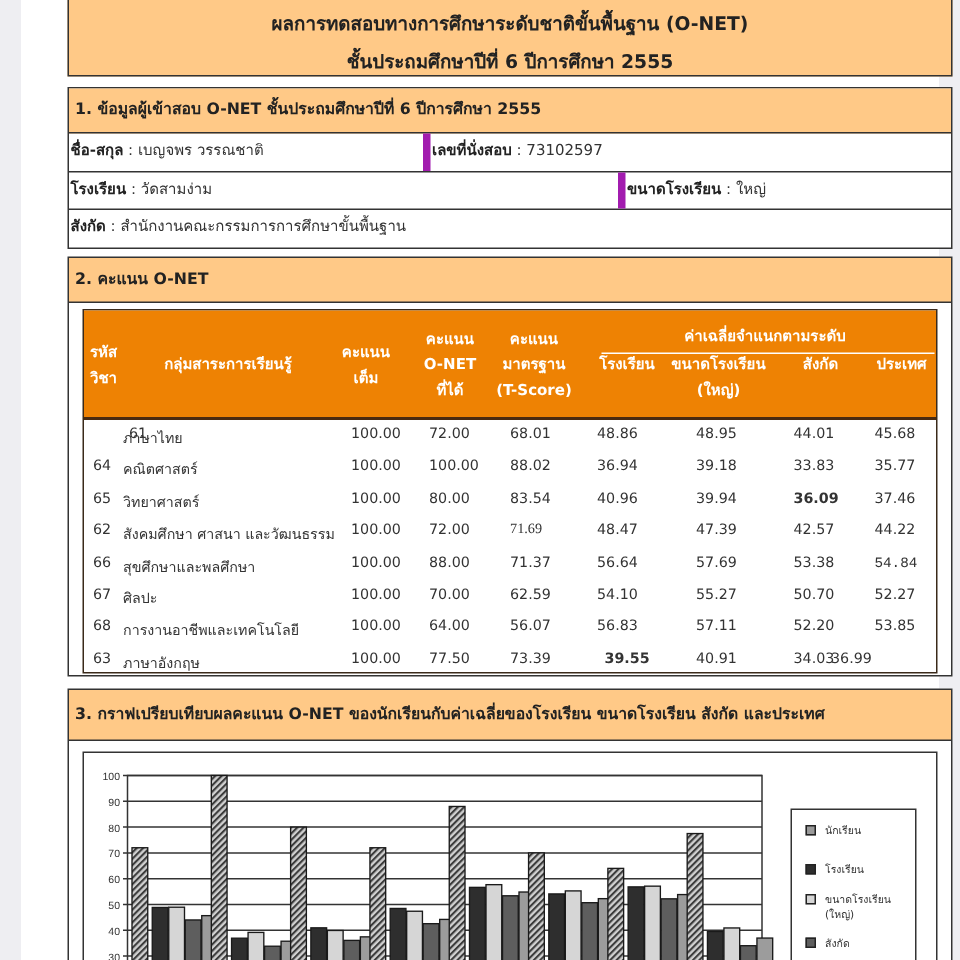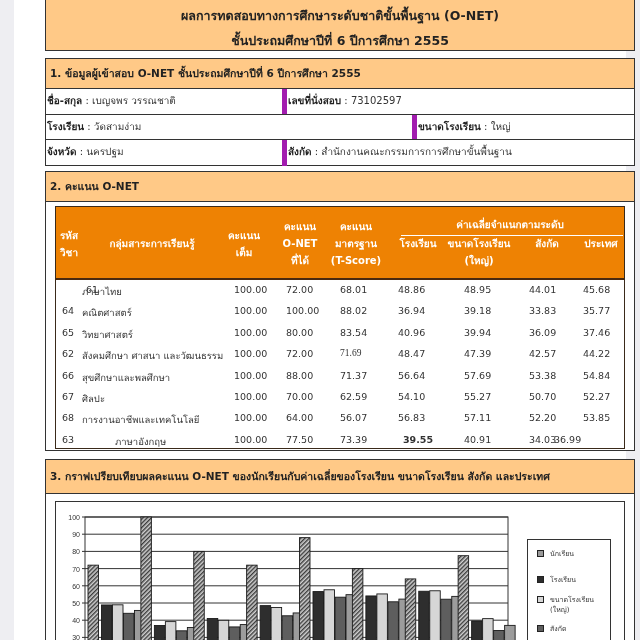--- a/index.html
+++ b/index.html
@@ -88,23 +88,20 @@
     </div>
     <div class="info-row">
       <div class="info-cell" style="width:366px">
         <span class="lbl">โรงเรียน</span><span class="val"> : </span><span class="val">วัดสามง่าม</span>
       </div>
       <div class="info-cell" style="flex:1">
         <span class="lbl">ขนาดโรงเรียน</span><span class="val"> : </span><span class="val">ใหญ่</span>
       </div>
     </div>
     <div class="info-row">
-      <div class="info-cell" style="width:236px">
-        <span class="lbl">จังหวัด</span><span class="val"> : </span><span class="val">นครปฐม</span>
-      </div>
       <div class="info-cell" style="flex:1">
         <span class="lbl">สังกัด</span><span class="val"> : </span><span class="val">สำนักงานคณะกรรมการการศึกษาขั้นพื้นฐาน</span>
       </div>
     </div>
   </div>
 
   <div class="box" id="sec2">
     <div class="sec-head orange">2. คะแนน  O-NET</div>
     <div class="score-table">
       <div class="th">
@@ -151,21 +148,21 @@
             <span style="left: 527px;">35.77</span>
           </div>
           <div class="row">
             <span style="left: 6px;">65</span>
             <span style="left: 26px;">วิทยาศาสตร์</span>
             <span style="left: 178px;">100.00</span>
             <span style="left: 230px;">80.00</span>
             <span style="left: 284px;">83.54</span>
             <span style="left: 342px;">40.96</span>
             <span style="left: 408px;">39.94</span>
-            <span style="left: 473px;">36.09</span>
+            <span style="left: 473px; font-weight: bold;">36.09</span>
             <span style="left: 527px;">37.46</span>
           </div>
           <div class="row">
             <span style="left: 6px;">62</span>
             <span style="left: 26px;">สังคมศึกษา ศาสนา และวัฒนธรรม</span>
             <span style="left: 178px;">100.00</span>
             <span style="left: 230px;">72.00</span>
             <span style="left: 284px; font-family: Liberation Serif, serif;">71.69</span>
             <span style="left: 342px;">48.47</span>
             <span style="left: 408px;">47.39</span>
@@ -174,21 +171,21 @@
           </div>
           <div class="row">
             <span style="left: 6px;">66</span>
             <span style="left: 26px;">สุขศึกษาและพลศึกษา</span>
             <span style="left: 178px;">100.00</span>
             <span style="left: 230px;">88.00</span>
             <span style="left: 284px;">71.37</span>
             <span style="left: 342px;">56.64</span>
             <span style="left: 408px;">57.69</span>
             <span style="left: 473px;">53.38</span>
-            <span style="left: 527px;">54.84</span>
+            <span style="left: 527px; font-family: Liberation Mono, monospace;">54.84</span>
           </div>
           <div class="row">
             <span style="left: 6px;">67</span>
             <span style="left: 26px;">ศิลปะ</span>
             <span style="left: 178px;">100.00</span>
             <span style="left: 230px;">70.00</span>
             <span style="left: 284px;">62.59</span>
             <span style="left: 342px;">54.10</span>
             <span style="left: 408px;">55.27</span>
             <span style="left: 473px;">50.70</span>
@@ -200,21 +197,21 @@
             <span style="left: 178px;">100.00</span>
             <span style="left: 230px;">64.00</span>
             <span style="left: 284px;">56.07</span>
             <span style="left: 342px;">56.83</span>
             <span style="left: 408px;">57.11</span>
             <span style="left: 473px;">52.20</span>
             <span style="left: 527px;">53.85</span>
           </div>
           <div class="row">
             <span style="left: 6px;">63</span>
-            <span style="left: 26px; margin-left: 33px;">ภาษาอังกฤษ</span>
+            <span style="left: 26px;">ภาษาอังกฤษ</span>
             <span style="left: 178px;">100.00</span>
             <span style="left: 230px;">77.50</span>
             <span style="left: 284px;">73.39</span>
             <span style="left: 347px; font-weight: bold;">39.55</span>
             <span style="left: 408px;">40.91</span>
             <span style="left: 473px;">34.03</span>
             <span style="left: 498px;">36.99</span>
           </div>
         </div>
     </div>

